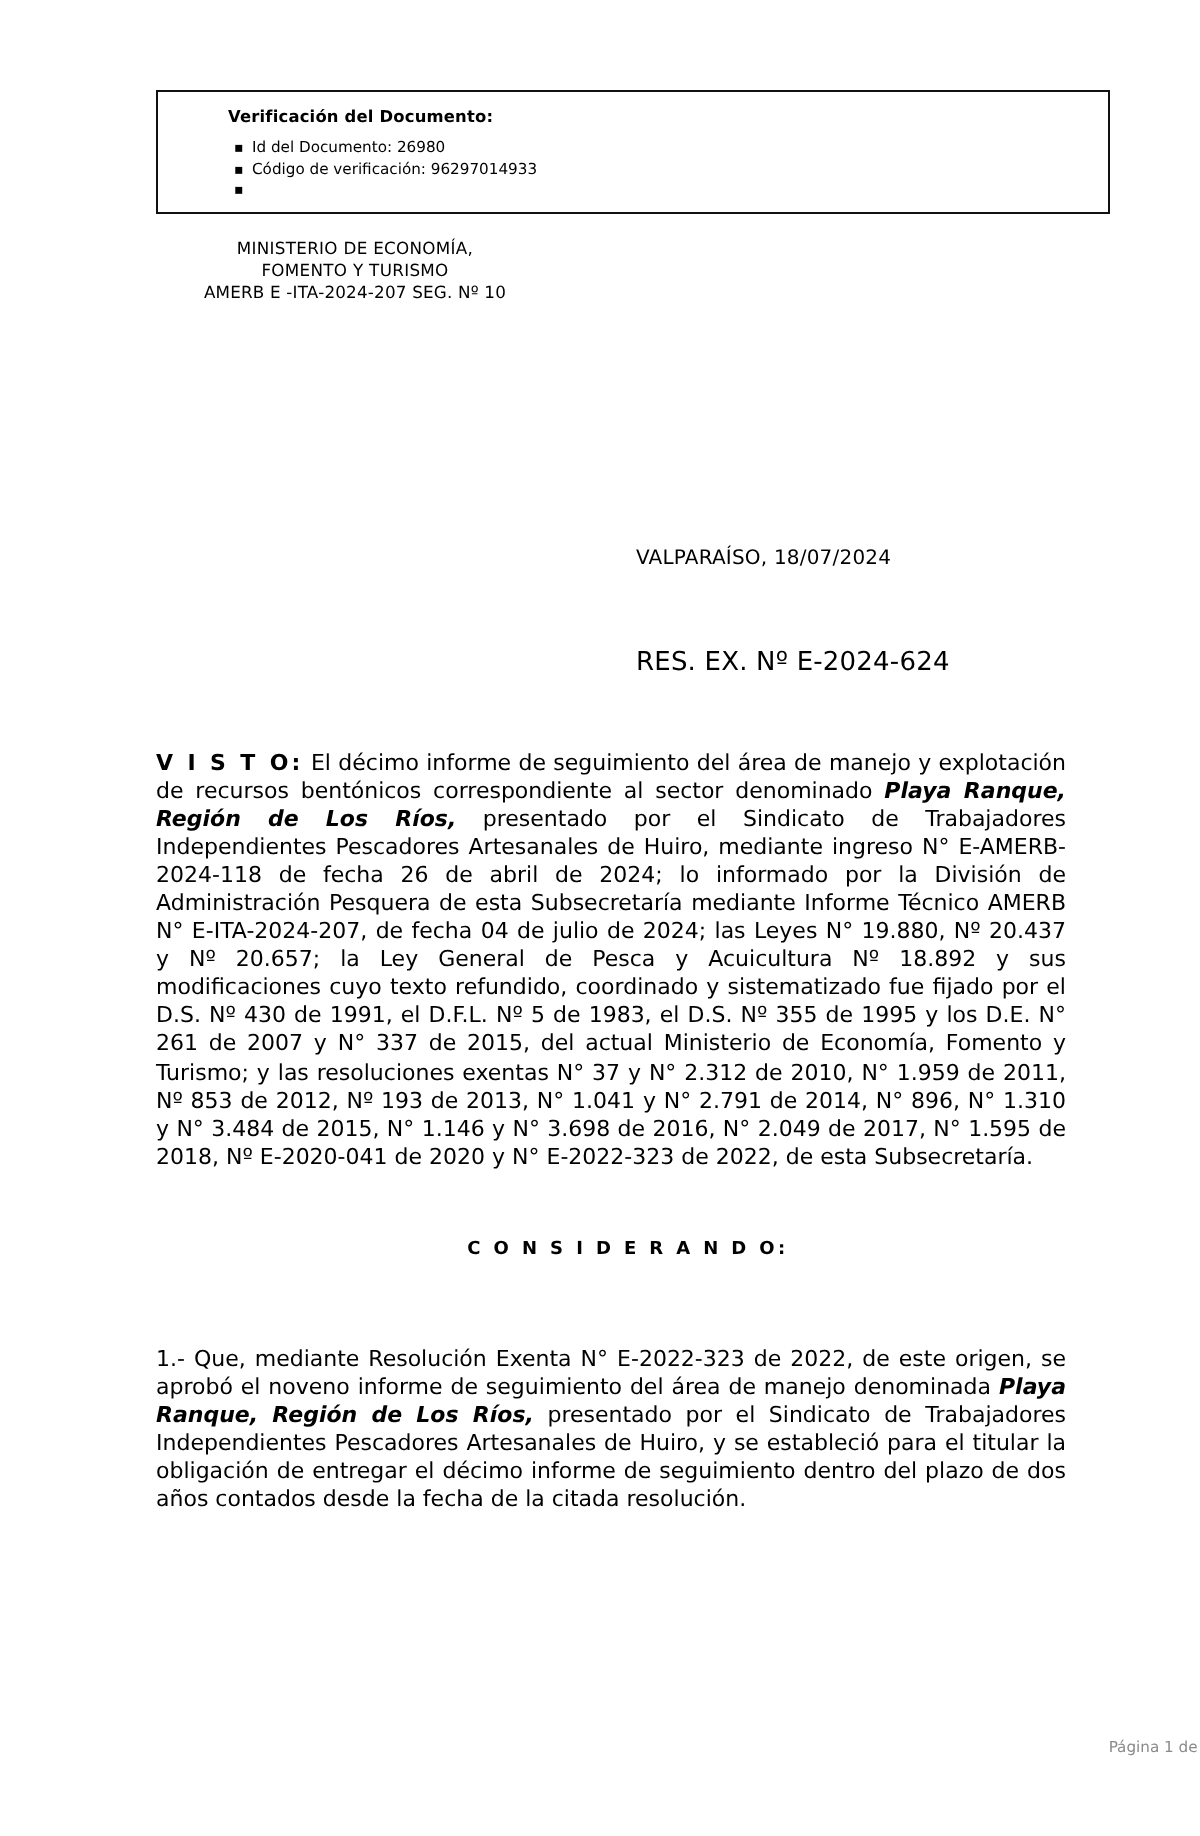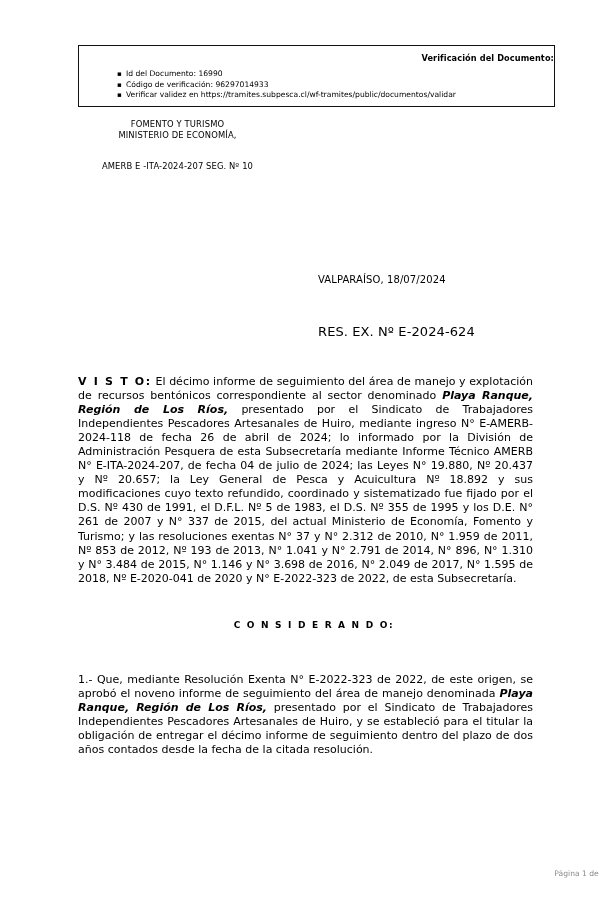--- a/index.html
+++ b/index.html
@@ -29,21 +29,20 @@
     border: 1.5px solid #111111;
     background: #ffffff;
     padding: 7px 0 0 20px;
   }
   .verif-title {
     font-size: 8.2px;
     font-weight: bold;
     color: #000000;
     letter-spacing: 0.1px;
     margin: 0 0 6px 15px;
-    text-align: right;
   }
   .verif-list {
     list-style: none;
     margin: 0;
     padding: 0 0 0 18px;
   }
   .verif-list li {
     position: relative;
     font-size: 7.6px;
     color: #000000;
@@ -72,21 +71,20 @@
     letter-spacing: 0.15px;
   }
   .ministry .line-sub {
     font-weight: bold;
     text-decoration: underline;
     letter-spacing: 0.1px;
     font-size: 8.6px;
   }
   .ministry .line-amerb {
     letter-spacing: 0.1px;
-    margin-top: 20px;
   }
 
   
   .title-block {
     position: absolute;
     left: 318px;
     top: 180px;
     width: 237px;
     font-size: 9.3px;
     line-height: 14.6px;
@@ -168,34 +166,34 @@
 </style>
 </head>
 <body>
 
 <div id="page">
 
   <div class="verif-box">
     <div class="verif-title">Verificación del Documento:</div>
     <ul class="verif-list">
       <li>
-        <span class="bullet">▪</span><span>Id del Documento: 16990</span>
+        <span class="bullet">▪</span><span>Id del Documento: 26980</span>
       </li>
       <li>
         <span class="bullet">▪</span><span>Código de verificación: 96297014933</span>
       </li>
       <li>
-        <span class="bullet">▪</span><span>Verificar validez en https://tramites.subpesca.cl/wf-tramites/public/documentos/validar</span>
+        <span class="bullet">▪</span>
       </li>
     </ul>
   </div>
 
   <div class="ministry">
+    <div>MINISTERIO DE ECONOMÍA,</div>
     <div>FOMENTO Y TURISMO</div>
-    <div>MINISTERIO DE ECONOMÍA,</div>
     <div class="line-amerb">AMERB E -ITA-2024-207 SEG. Nº 10</div>
   </div>
 
 
   <div class="place-date">VALPARAÍSO, 18/07/2024</div>
 
   <div class="res-number">RES. EX. Nº E-2024-624</div>
 
   <div class="body-par" id="visto-par">
     <span class="spaced-caps">V I S T O:</span><span> El décimo informe de seguimiento del área de manejo y explotación de recursos bentónicos correspondiente al sector denominado </span><span class="italic-bold">Playa Ranque, Región de Los Ríos,</span><span> presentado por el Sindicato de Trabajadores Independientes Pescadores Artesanales de Huiro, mediante ingreso N° E-AMERB-2024-118 de fecha 26 de abril de 2024; lo informado por la División de Administración Pesquera de esta Subsecretaría mediante Informe Técnico AMERB N° E-ITA-2024-207, de fecha 04 de julio de 2024; las Leyes N° 19.880, Nº 20.437 y Nº 20.657; la Ley General de Pesca y Acuicultura Nº 18.892 y sus modificaciones cuyo texto refundido, coordinado y sistematizado fue fijado por el D.S. Nº 430 de 1991, el D.F.L. Nº 5 de 1983, el D.S. Nº 355 de 1995 y los D.E. N° 261 de 2007 y N° 337 de 2015, del actual Ministerio de Economía, Fomento y Turismo; y las resoluciones exentas N° 37 y N° 2.312 de 2010, N° 1.959 de 2011, Nº 853 de 2012, Nº 193 de 2013, N° 1.041 y N° 2.791 de 2014, N° 896, N° 1.310 y N° 3.484 de 2015, N° 1.146 y N° 3.698 de 2016, N° 2.049 de 2017, N° 1.595 de 2018, Nº E-2020-041 de 2020 y N° E-2022-323 de 2022, de esta Subsecretaría.</span>

